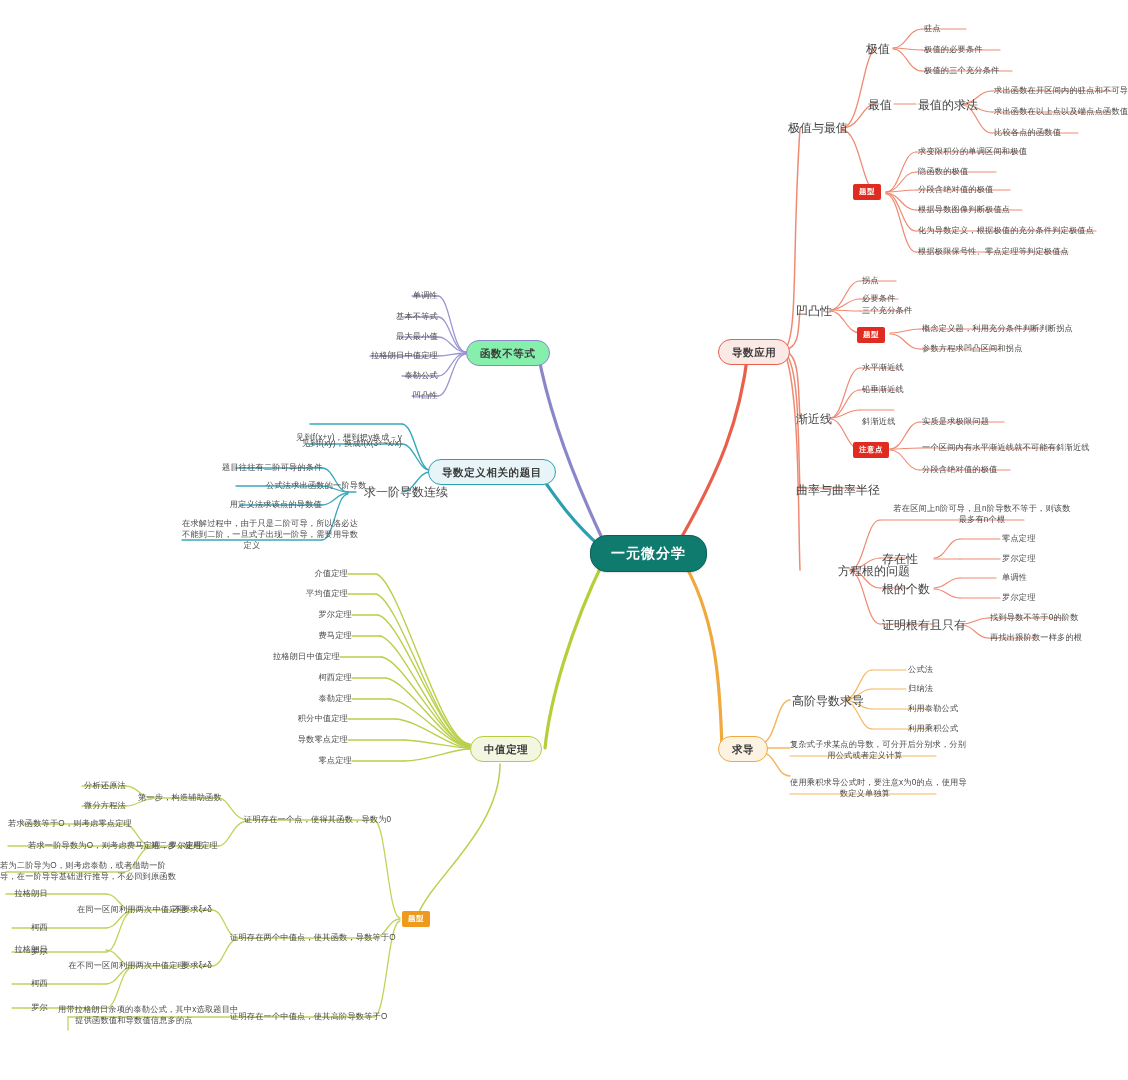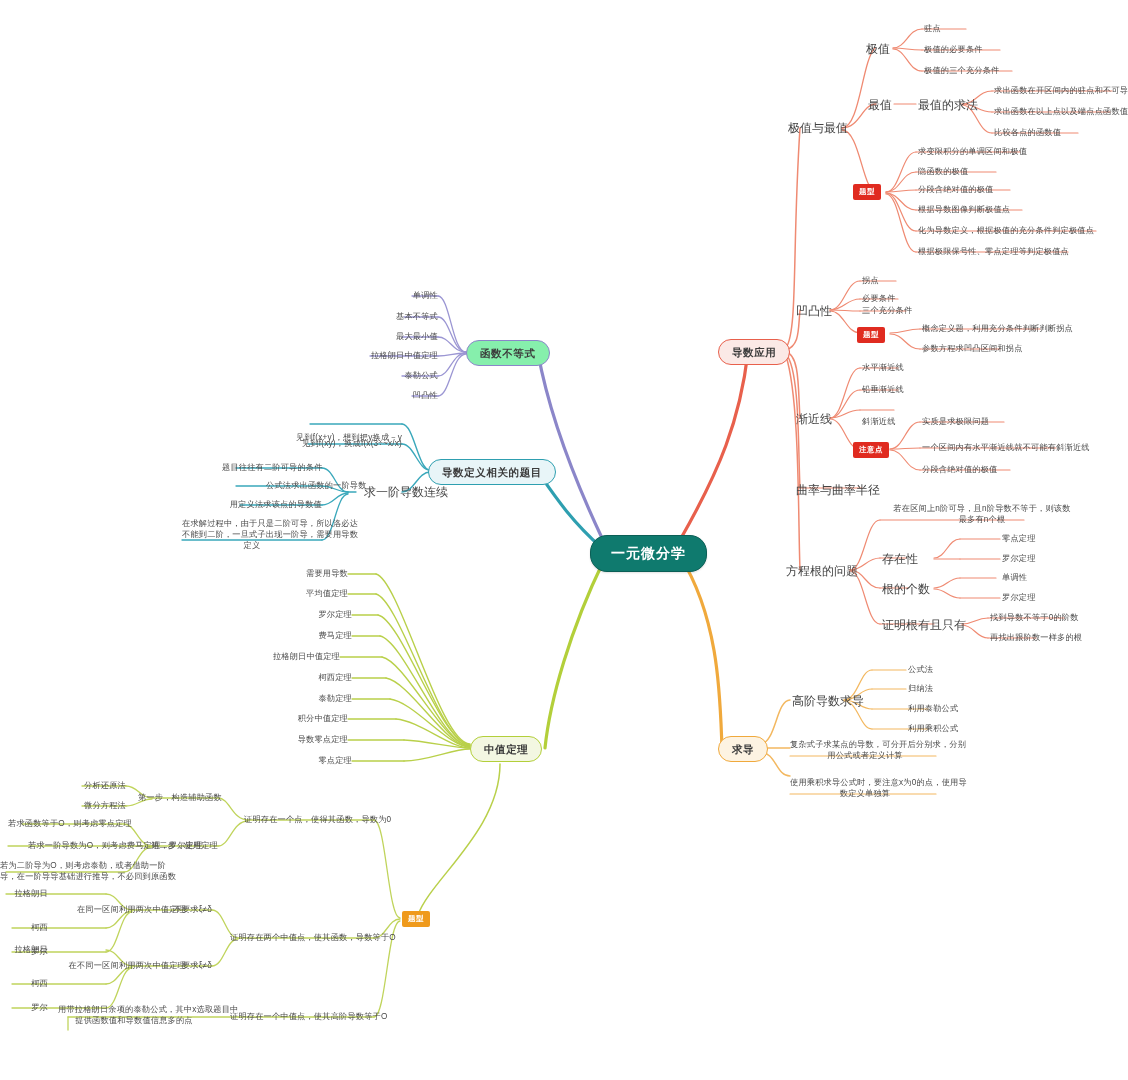--- a/index.html
+++ b/index.html
@@ -298,21 +298,21 @@
   <div class="node leaf" style="left:862px;top:362px;">水平渐近线</div>
   <div class="node leaf" style="left:862px;top:384px;">铅垂渐近线</div>
   <div class="node leaf" style="left:862px;top:404px;margin-top:12px;">斜渐近线</div>
   <div class="node badge red" style="left:853px;top:442px;">注意点</div>
   <div class="node leaf" style="left:922px;top:416px;">实质是求极限问题</div>
   <div class="node leaf" style="left:922px;top:442px;">一个区间内有水平渐近线就不可能有斜渐近线</div>
   <div class="node leaf" style="left:922px;top:464px;">分段含绝对值的极值</div>
 
   <div class="node sub" style="left:796px;top:482px;">曲率与曲率半径</div>
 
-  <div class="node sub" style="left:786px;top:563px;">方程根的问题</div>
+  <div class="node sub" style="left:838px;top:563px;">方程根的问题</div>
   <div class="node leaf ctr" style="left:882px;top:503px;width:200px;">若在区间上n阶可导，且n阶导数不等于，则该数
 最多有n个根</div>
   <div class="node sub" style="left:882px;top:551px;">存在性</div>
   <div class="node leaf" style="left:1002px;top:533px;">零点定理</div>
   <div class="node leaf" style="left:1002px;top:553px;">罗尔定理</div>
   <div class="node sub" style="left:882px;top:581px;">根的个数</div>
   <div class="node leaf" style="left:1002px;top:572px;">单调性</div>
   <div class="node leaf" style="left:1002px;top:592px;">罗尔定理</div>
   <div class="node sub" style="left:882px;top:617px;">证明根有且只有</div>
   <div class="node leaf" style="left:990px;top:612px;">找到导数不等于0的阶数</div>
@@ -338,21 +338,21 @@
   <div class="node leaf rt" style="left:292px;top:432px;width:110px;">见到f(x+y)，想到把y换成－y</div>
   <div class="node leaf rt" style="left:292px;top:438px;width:110px;">见到f(xy)，换成f(x(3÷~x/x)</div>
   <div class="node sub" style="left:364px;top:485px;font-family:Liberation Mono, monospace;">求一阶导数连续</div>
   <div class="node leaf rt" style="left:222px;top:462px;width:100px;">题目往往有二阶可导的条件</div>
   <div class="node leaf rt" style="left:222px;top:480px;width:100px;margin-left:44px;">公式法求出函数的一阶导数</div>
   <div class="node leaf rt" style="left:222px;top:499px;width:100px;">用定义法求该点的导数值</div>
   <div class="node leaf ctr" style="left:182px;top:518px;width:140px;">在求解过程中，由于只是二阶可导，所以洛必达
 不能到二阶，一旦式子出现一阶导，需要用导数
 定义</div>
 
-  <div class="node leaf rt" style="left:276px;top:568px;width:72px;">需要用导数</div>
+  <div class="node leaf rt" style="left:276px;top:568px;width:72px;">介值定理</div>
   <div class="node leaf rt" style="left:276px;top:588px;width:72px;">平均值定理</div>
   <div class="node leaf rt" style="left:280px;top:609px;width:72px;">罗尔定理</div>
   <div class="node leaf rt" style="left:280px;top:630px;width:72px;">费马定理</div>
   <div class="node leaf rt" style="left:250px;top:651px;width:90px;">拉格朗日中值定理</div>
   <div class="node leaf rt" style="left:280px;top:672px;width:72px;">柯西定理</div>
   <div class="node leaf rt" style="left:280px;top:693px;width:72px;">泰勒定理</div>
   <div class="node leaf rt" style="left:268px;top:713px;width:80px;">积分中值定理</div>
   <div class="node leaf rt" style="left:268px;top:734px;width:80px;">导数零点定理</div>
   <div class="node leaf rt" style="left:280px;top:755px;width:72px;">零点定理</div>
 

